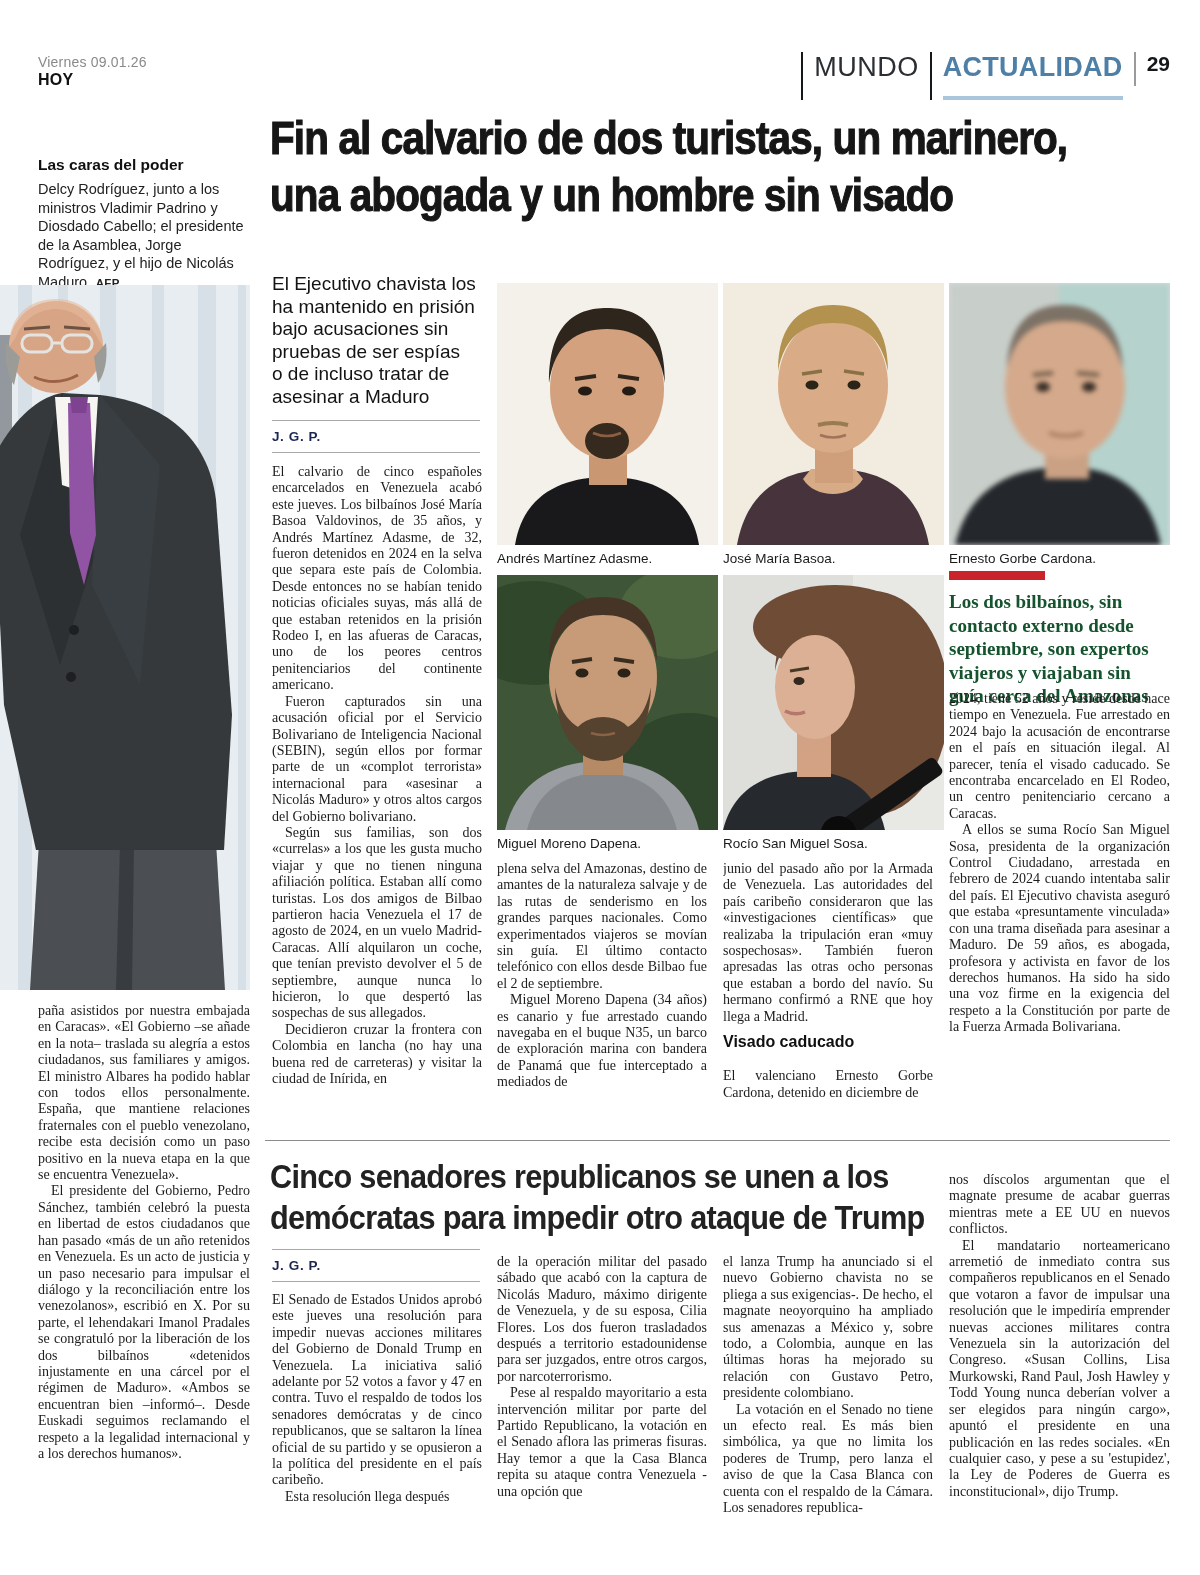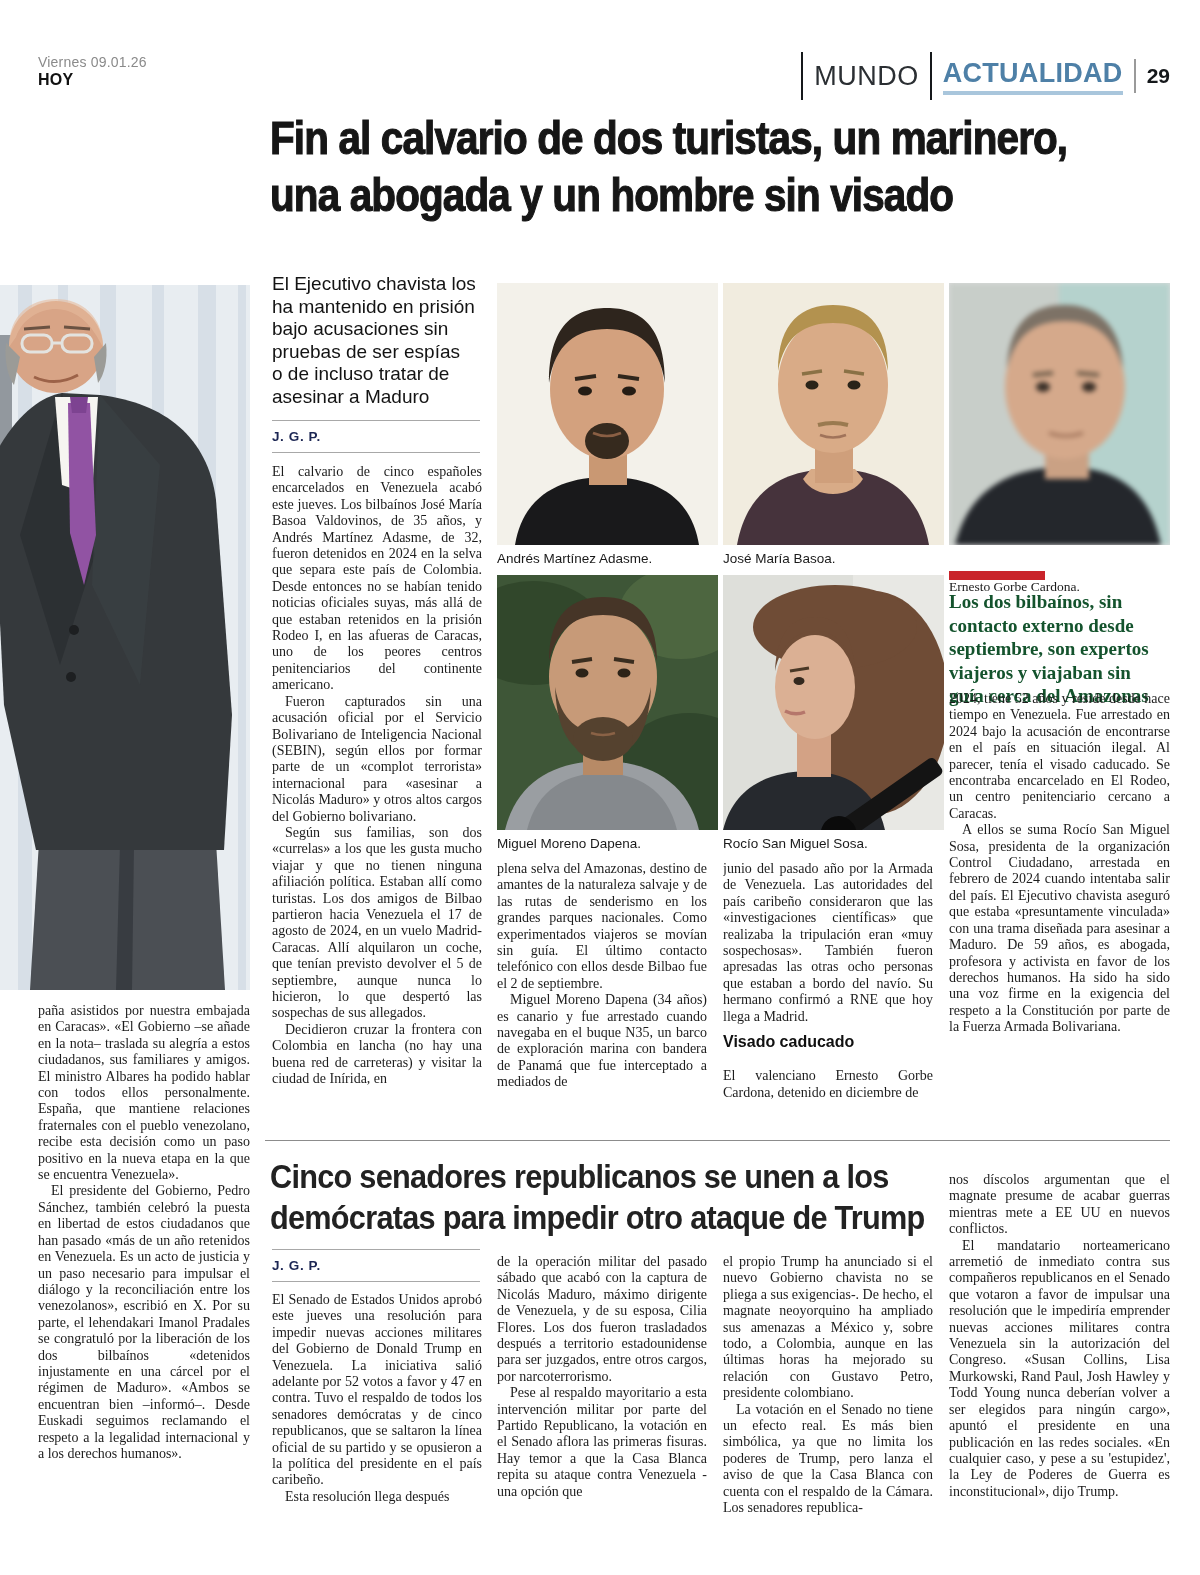--- a/index.html
+++ b/index.html
@@ -3,21 +3,21 @@
 <meta charset="utf-8">
 <style>
   html,body{margin:0;padding:0;background:#fff;}
   .page{position:relative;width:1200px;height:1575px;background:#fff;overflow:hidden;
         font-family:"Liberation Sans","DejaVu Sans",sans-serif;color:#1a1a1a;}
   .abs{position:absolute;}
 
   
   .date{font-size:14px;color:#8a8a8a;letter-spacing:.2px;}
   .brand{font-size:16px;font-weight:bold;color:#111;margin-top:1px;letter-spacing:.3px;}
-  .section-head{display:flex;align-items:center;gap:11px;padding-left:20px;}
+  .section-head{display:flex;gap:11px;padding-left:20px;}
   .vbar{width:2px;background:#15181b;}
   .vbar.tall{height:48px;}
   .vbar.short{height:34px;background:#9a9a9a;width:2px;}
   .sec-a{font-size:27px;color:#2b2f33;letter-spacing:.5px;}
   .sec-b{font-size:27px;font-weight:bold;letter-spacing:.3px;border-bottom:4px solid #a9c6dc;padding-bottom:2px;}
   .pageno{font-size:21px;font-weight:bold;color:#15181b;}
 
   
   .kicker-title{font-size:15.5px;font-weight:bold;color:#101010;margin:0 0 6px 0;}
   .kicker-text{font-size:14.5px;line-height:17.6px;color:#222;}
@@ -68,20 +68,25 @@
   </div>
   <div class="abs section-head" style="right:30px;top:52px;">
     <span class="vbar tall"></span>
     <span class="sec-a">MUNDO</span>
     <span class="vbar tall"></span>
     <span class="sec-b" style="color:#4e80a7;">ACTUALIDAD</span>
     <span class="vbar short"></span>
     <span class="pageno">29</span>
   </div>
 
+  <div class="abs" style="left:38px;top:156px;width:212px;">
+    <p class="kicker-title">Las caras del poder</p>
+    <span class="kicker-text">Delcy Rodríguez, junto a los ministros Vladimir Padrino y Diosdado Cabello; el presidente de la Asamblea, Jorge Rodríguez, y el hijo de Nicolás Maduro.</span>
+    <span class="kicker-text credit">AFP</span>
+  </div>
 
   <figure class="abs" style="left:0;top:285px;width:250px;height:705px;">
     <svg viewBox="0 0 250 705" preserveAspectRatio="none">
       <rect width="250" height="705" fill="#e2e8ee"></rect>
       <g fill="#ccd6e0">
         <rect x="18" width="14" height="705"></rect>
           <rect x="58" width="10" height="705"></rect>
         <rect x="100" width="16" height="705"></rect>
           <rect x="152" width="12" height="705"></rect>
         <rect x="198" width="18" height="705"></rect>
@@ -181,21 +186,21 @@
       <path d="M58 86 C 60 36 86 22 116 22 C 146 22 172 40 174 86 C 164 50 144 38 116 38 C 88 38 66 50 58 86 Z" fill="#7d7266"></path>
       <ellipse cx="94" cy="104" rx="7" ry="5" fill="#3a3028"></ellipse>
       <ellipse cx="140" cy="104" rx="7" ry="5" fill="#3a3028"></ellipse>
       <path d="M84 92 L 104 90 M 128 90 L 150 92" stroke="#6b5a48" stroke-width="4" fill="none"></path>
       <path d="M100 150 Q 117 156 134 150" stroke="#a0735a" stroke-width="3" fill="none"></path>
     </svg>
   </figure>
 
   <div class="abs caption" style="left:497px;top:551px;width:221px;">Andrés Martínez Adasme.</div>
   <div class="abs caption" style="left:723px;top:551px;width:221px;">José María Basoa.</div>
-  <div class="abs caption" style="left:949px;top:579px;width:221px;font-family:Liberation Serif, serif;">Ernesto Gorbe Cardona.</div>
+  <div class="abs caption" style="left:949px;top:551px;width:221px;">Ernesto Gorbe Cardona.</div>
 
   <figure class="abs" style="left:497px;top:575px;width:221px;height:255px;">
     <svg viewBox="0 0 221 255" preserveAspectRatio="none">
       <rect width="221" height="255" fill="#3e5637"></rect>
       <ellipse cx="36" cy="58" rx="72" ry="52" fill="#2f4429" opacity="0.85"></ellipse>
       <ellipse cx="184" cy="38" rx="62" ry="46" fill="#546e44" opacity="0.7"></ellipse>
       <ellipse cx="192" cy="200" rx="74" ry="62" fill="#2a3d26" opacity="0.65"></ellipse>
       <path d="M8 255 C 20 205 60 186 105 186 C 150 186 190 205 202 255 Z" fill="#9a9ea2"></path>
       <path d="M30 255 C 40 214 70 198 105 198 C 140 198 170 214 180 255 Z" fill="#85898d"></path>
       <rect x="86" y="150" width="40" height="50" fill="#b78a66"></rect>
@@ -271,21 +276,21 @@
 
   <div class="abs body" style="left:272px;top:1292px;width:210px;height:268px;">
       <p>El Senado de Estados Unidos aprobó este jueves una resolución para impedir nuevas acciones militares del Gobierno de Donald Trump en Venezuela. La iniciativa salió adelante por 52 votos a favor y 47 en contra. Tuvo el respaldo de todos los senadores demócratas y de cinco republicanos, que se saltaron la línea oficial de su partido y se opusieron a la política del presidente en el país caribeño.</p>
       <p>Esta resolución llega después</p>
     </div>
   <div class="abs body" style="left:497px;top:1254px;width:210px;height:306px;">
       <p>de la operación militar del pasado sábado que acabó con la captura de Nicolás Maduro, máximo dirigente de Venezuela, y de su esposa, Cilia Flores. Los dos fueron trasladados después a territorio estadounidense para ser juzgados, entre otros cargos, por narcoterrorismo.</p>
       <p>Pese al respaldo mayoritario a esta intervención militar por parte del Partido Republicano, la votación en el Senado aflora las primeras fisuras. Hay temor a que la Casa Blanca repita su ataque contra Venezuela -una opción que</p>
     </div>
   <div class="abs body" style="left:723px;top:1254px;width:210px;height:306px;">
-      <p>el propio Trump ha anunciado si el nuevo Gobierno chavista no se pliega a sus exigencias-. De hecho, el magnate neoyorquino ha ampliado sus amenazas a México y, sobre todo, a Colombia, aunque en las últimas horas ha mejorado su relación con Gustavo Petro, presidente colombiano.</p>
+      <p>el lanza Trump ha anunciado si el nuevo Gobierno chavista no se pliega a sus exigencias-. De hecho, el magnate neoyorquino ha ampliado sus amenazas a México y, sobre todo, a Colombia, aunque en las últimas horas ha mejorado su relación con Gustavo Petro, presidente colombiano.</p>
       <p>La votación en el Senado no tiene un efecto real. Es más bien simbólica, ya que no limita los poderes de Trump, pero lanza el aviso de que la Casa Blanca con cuenta con el respaldo de la Cámara. Los senadores republica-</p>
     </div>
   <div class="abs body" style="left:949px;top:1156px;width:221px;height:404px;margin-top:16px;">
       <p>nos díscolos argumentan que el magnate presume de acabar guerras mientras mete a EE UU en nuevos conflictos.</p>
       <p>El mandatario norteamericano arremetió de inmediato contra sus compañeros republicanos en el Senado que votaron a favor de impulsar una resolución que le impediría emprender nuevas acciones militares contra Venezuela sin la autorización del Congreso. «Susan Collins, Lisa Murkowski, Rand Paul, Josh Hawley y Todd Young nunca deberían volver a ser elegidos para ningún cargo», apuntó el presidente en una publicación en las redes sociales. «En cualquier caso, y pese a su 'estupidez', la Ley de Poderes de Guerra es inconstitucional», dijo Trump.</p>
     </div>
 
 </div>
 
 </body></html>

